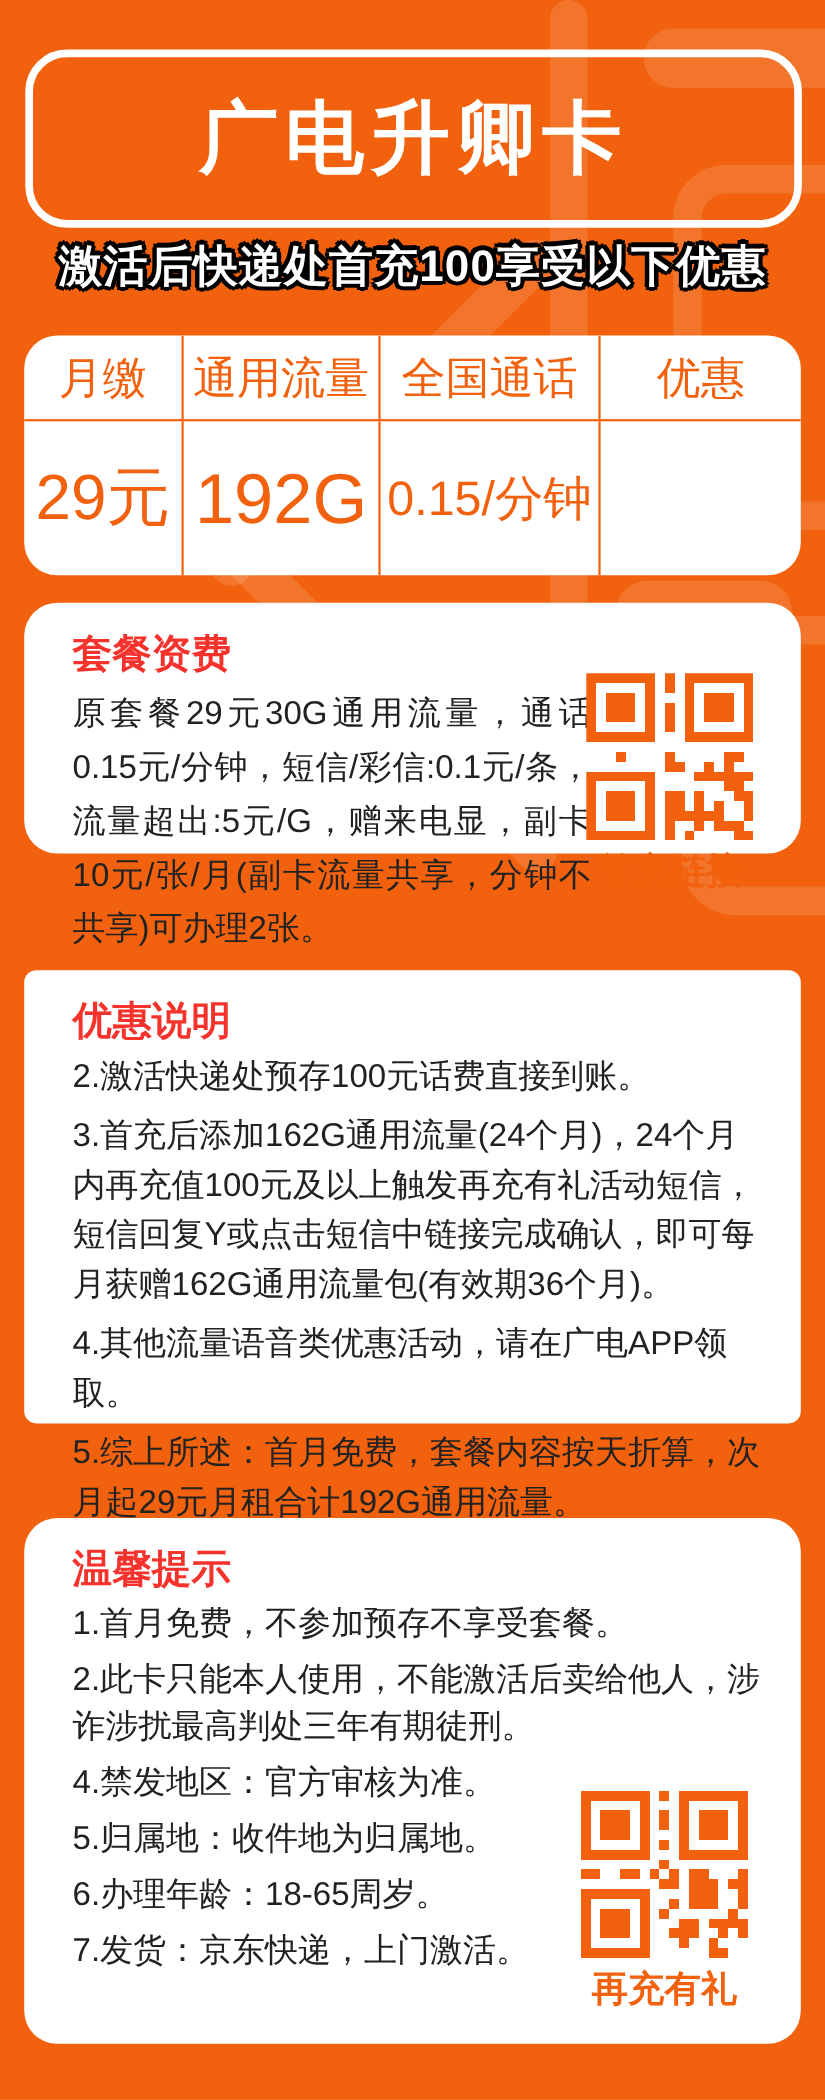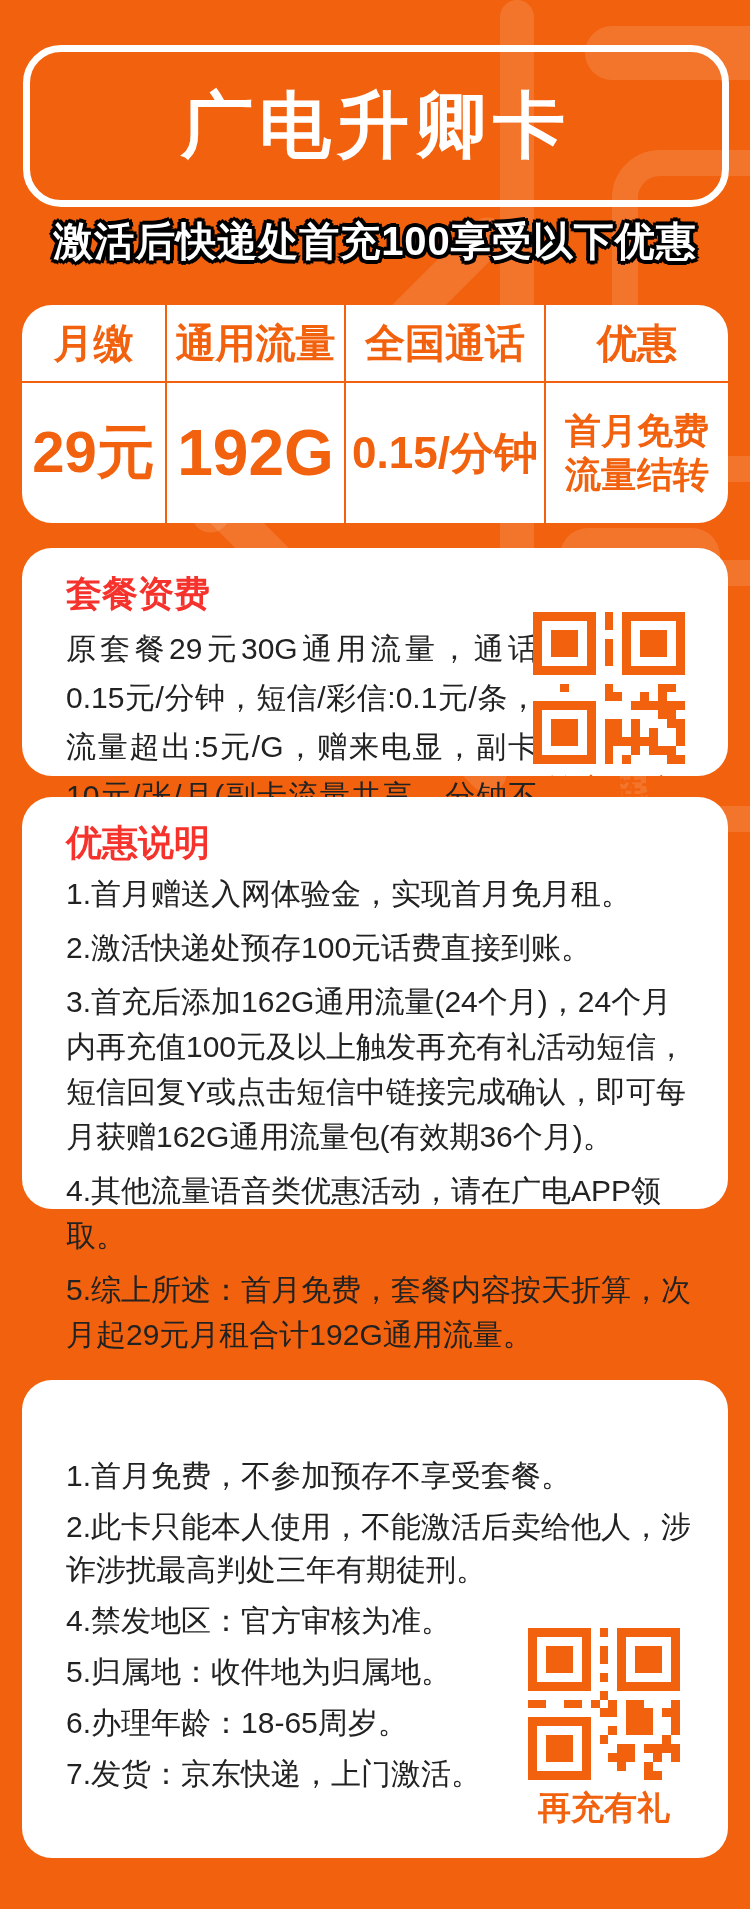--- a/index.html
+++ b/index.html
@@ -29,34 +29,34 @@
     white-space:nowrap;
   }
   
   .plan-table{
     position:absolute;left:22px;top:305px;width:706px;height:218px;
     background:#ffffff;border-radius:30px;overflow:hidden;
     display:grid;grid-template-columns:145px 179px 200px 182px;grid-template-rows:78px 140px;
   }
   .pt-cell{
     display:flex;flex-direction:column;align-items:center;justify-content:center;
-    color:#F2610D;font-weight:700;border-right:2px solid #F2610D;
+    color:#F2610D;font-weight:400;border-right:2px solid #F2610D;
   }
   .pt-cell.lastcol{border-right:none;}
   .pt-cell.hdr{font-size:40px;border-bottom:2px solid #F2610D;}
   .val-fee{font-size:58px;text-align:center;}
   .val-data{font-size:64px;}
   .val-call{font-size:44px;}
   .val-gift{font-size:36px;line-height:44px;}
   
   .card{
     position:absolute;left:22px;width:706px;background:#ffffff;border-radius:30px;
   }
   .card1{top:548px;height:228px;}
-  .card2{top:797px;height:412px;}
+  .card2{top:882px;height:412px;border-radius:11px;}
   .card3{top:1380px;height:478px;}
   .card-title{
     position:absolute;left:44px;top:22px;margin:0;
     color:#F5332C;font-size:36px;font-weight:700;
   }
   .card1 .body{
     position:absolute;left:44px;top:76px;width:472px;margin:0;
     color:#222222;font-size:30px;line-height:49px;text-align:justify;
   }
   .list{position:absolute;left:44px;top:74px;width:628px;}
@@ -94,24 +94,20 @@
   <div class="subtitle">激活后快递处首充100享受以下优惠</div>
 
   <div class="plan-table">
     <div class="pt-cell hdr">月缴</div>
     <div class="pt-cell hdr">通用流量</div>
     <div class="pt-cell hdr">全国通话</div>
     <div class="pt-cell hdr lastcol">优惠</div>
     <div class="pt-cell val-fee">29元</div>
     <div class="pt-cell val-data">192G</div>
     <div class="pt-cell val-call">0.15/分钟</div>
-    <div class="pt-cell val-gift lastcol">
-      <span>首月免费</span>
-      <span>流量结转</span>
-    </div>
   </div>
 
   <section class="card card1">
     <h2 class="card-title">套餐资费</h2>
     <p class="body">原套餐29元30G通用流量，通话0.15元/分钟，短信/彩信:0.1元/条，流量超出:5元/G，赠来电显，副卡10元/张/月(副卡流量共享，分钟不共享)可办理2张。</p>
     <div class="qr-wrap qr-wrap1">
       <div class="qr">
           <svg viewBox="0 0 17 17">
             <rect x="8" y="0" width="1" height="1" fill="currentColor"></rect>
             <rect x="8" y="1" width="1" height="1" fill="currentColor"></rect>
@@ -171,29 +167,29 @@
             <rect x="2" y="12" width="3" height="3" fill="currentColor"></rect>
           </svg>
         </div>
       <div class="qr-label">首充链接</div>
     </div>
   </section>
 
   <section class="card card2">
     <h2 class="card-title">优惠说明</h2>
     <div class="list">
-      <p>1.首月赠送入网体验金，实现首月免月租。</p>
       <p>2.激活快递处预存100元话费直接到账。</p>
       <p>3.首充后添加162G通用流量(24个月)，24个月内再充值100元及以上触发再充有礼活动短信，短信回复Y或点击短信中链接完成确认，即可每月获赠162G通用流量包(有效期36个月)。</p>
       <p>4.其他流量语音类优惠活动，请在广电APP领取。</p>
       <p>5.综上所述：首月免费，套餐内容按天折算，次月起29元月租合计192G通用流量。</p>
     </div>
   </section>
 
   <section class="card card3">
+    <h2 class="card-title">温馨提示</h2>
     <div class="list">
       <p>1.首月免费，不参加预存不享受套餐。</p>
       <p>2.此卡只能本人使用，不能激活后卖给他人，涉诈涉扰最高判处三年有期徒刑。</p>
       <p>4.禁发地区：官方审核为准。</p>
       <p>5.归属地：收件地为归属地。</p>
       <p>6.办理年龄：18-65周岁。</p>
       <p>7.发货：京东快递，上门激活。</p>
     </div>
     <div class="qr-wrap qr-wrap3">
       <div class="qr">

